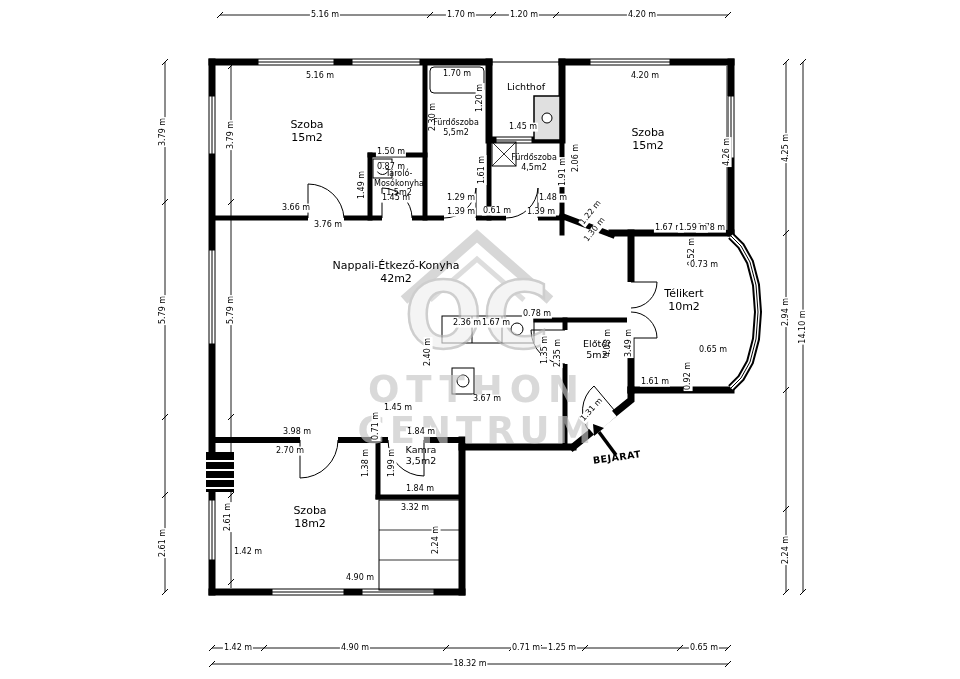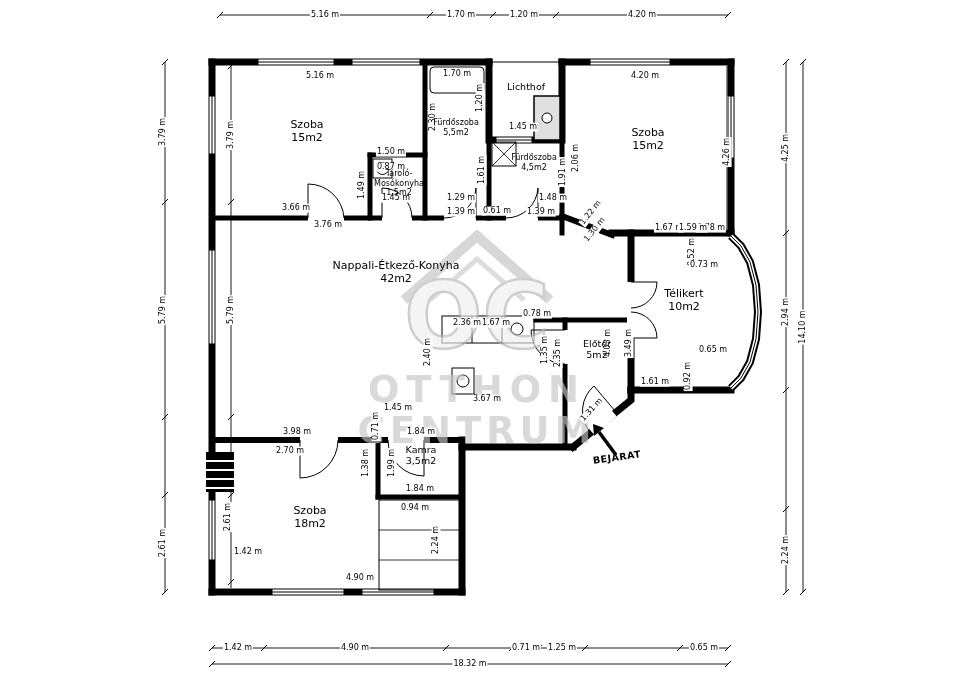--- a/index.html
+++ b/index.html
@@ -244,21 +244,21 @@
       <span class="dim" style="left: 713px; top: 350px; transform: translate(-50%, -50%);">0.65 m</span>
       <span class="dim" style="left: 688px; top: 376px; transform: translate(-50%, -50%) rotate(-90deg);">0.92 m</span>
       <span class="dim" style="left: 655px; top: 382px; transform: translate(-50%, -50%);">1.61 m</span>
       <span class="dim" style="left: 487px; top: 399px; transform: translate(-50%, -50%);">3.67 m</span>
       <span class="dim" style="left: 398px; top: 408px; transform: translate(-50%, -50%);">1.45 m</span>
       <span class="dim" style="left: 421px; top: 432px; transform: translate(-50%, -50%);">1.84 m</span>
       <span class="dim" style="left: 376px; top: 426px; transform: translate(-50%, -50%) rotate(-90deg);">0.71 m</span>
       <span class="dim" style="left: 366px; top: 463px; transform: translate(-50%, -50%) rotate(-90deg);">1.38 m</span>
       <span class="dim" style="left: 392px; top: 463px; transform: translate(-50%, -50%) rotate(-90deg);">1.99 m</span>
       <span class="dim" style="left: 420px; top: 489px; transform: translate(-50%, -50%);">1.84 m</span>
-      <span class="dim" style="left: 415px; top: 508px; transform: translate(-50%, -50%);">0.94 m</span>
+      <span class="dim" style="left: 415px; top: 508px; transform: translate(-50%, -50%);">3.32 m</span>
       <span class="dim" style="left: 436px; top: 540px; transform: translate(-50%, -50%) rotate(-90deg);">2.24 m</span>
       <span class="dim" style="left: 297px; top: 432px; transform: translate(-50%, -50%);">3.98 m</span>
       <span class="dim" style="left: 290px; top: 451px; transform: translate(-50%, -50%);">2.70 m</span>
       <span class="dim" style="left: 228px; top: 517px; transform: translate(-50%, -50%) rotate(-90deg);">2.61 m</span>
       <span class="dim" style="left: 248px; top: 552px; transform: translate(-50%, -50%);">1.42 m</span>
       <span class="dim" style="left: 360px; top: 578px; transform: translate(-50%, -50%);">4.90 m</span>
       <span class="dim" style="left: 592px; top: 410px; transform: translate(-50%, -50%) rotate(-48deg);">1.31 m</span>
       <span class="dim" style="left: 231px; top: 135px; transform: translate(-50%, -50%) rotate(-90deg);">3.79 m</span>
       <span class="dim" style="left: 231px; top: 310px; transform: translate(-50%, -50%) rotate(-90deg);">5.79 m</span>
       <div class="room lg" style="left: 307px; top: 131px;">

